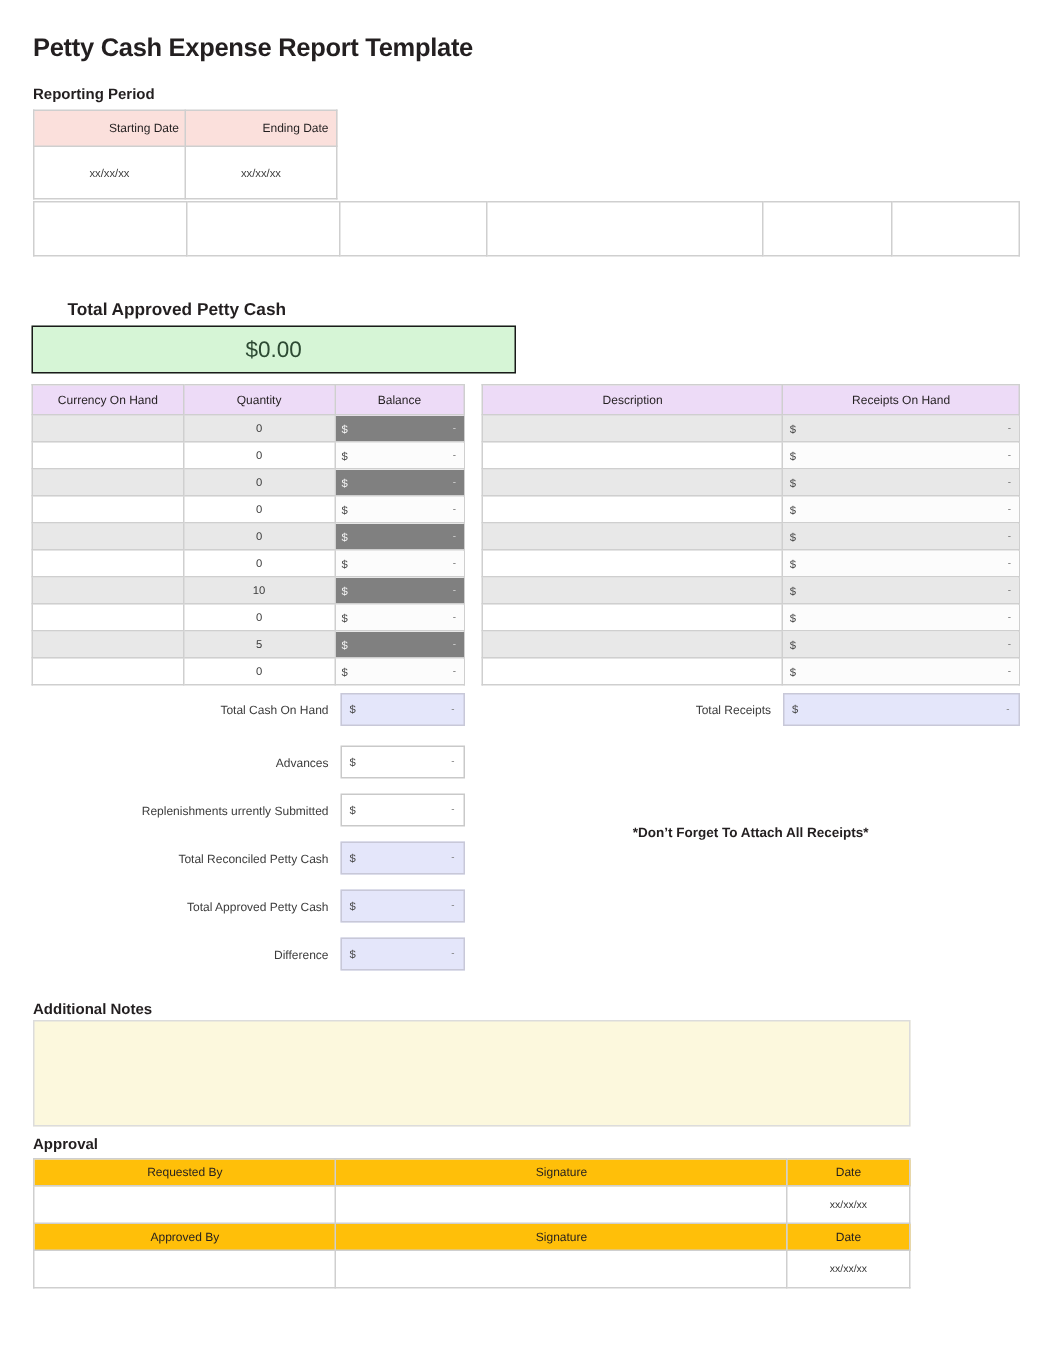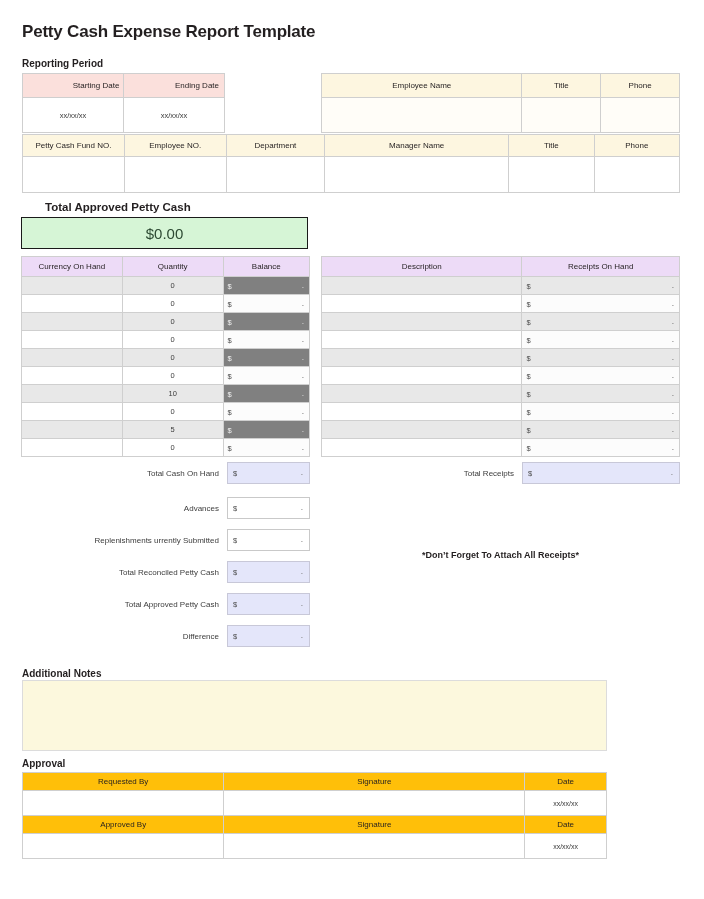--- a/index.html
+++ b/index.html
@@ -61,21 +61,21 @@
 
   
   #fund-table { left: 22px; top: 134px; width: 658px; }
   #fund-table th { height: 22px; }
   #fund-table td.val { height: 36px; background:#ffffff; }
 
   
   #approved-heading { left: 45px; top: 201px; font-size: 11.5px; font-weight: bold; }
   #approved-box {
     position: absolute; left: 21px; top: 217px;
-    width: 287px; height: 32px;
+    width: 323px; height: 32px;
     background: #d6f5d6; border: 1.5px solid #1a1a1a;
     display: flex; align-items: center; justify-content: center;
     font-size: 15px; color: #2d4a33;
   }
 
   
   #currency-table { left: 21px; top: 256px; width: 289px; }
   #currency-table th { height: 20px; }
   #currency-table tr.body-row td { height: 18px; }
   .row-alt { background: #e8e8e8; }
@@ -173,58 +173,31 @@
       <th class="hdr hdr-pink">Starting Date</th>
       <th class="hdr hdr-pink">Ending Date</th>
     </tr>
     <tr>
       <td class="val">xx/xx/xx</td>
       <td class="val">xx/xx/xx</td>
     </tr>
   </tbody>
     </table>
 
-  <table class="grid" id="employee-table">
-    <colgroup>
-        <col style="width:56%">
-        <col style="width:22%">
-        <col style="width:22%">
-      </colgroup>
-    <tbody>
-        <tr>
-      <th class="hdr hdr-cream">Employee Name</th>
-      <th class="hdr hdr-cream">Title</th>
-      <th class="hdr hdr-cream">Phone</th>
-    </tr>
-    <tr>
-      <td class="val"></td>
-      <td class="val"></td>
-      <td class="val"></td>
-    </tr>
-  </tbody>
-    </table>
 
   <table class="grid" id="fund-table">
     <colgroup>
       <col style="width:15.5%">
         <col style="width:15.5%">
         <col style="width:15%">
       <col style="width:28%">
         <col style="width:13%">
         <col style="width:13%">
     </colgroup>
     <tbody>
-        <tr>
-      <th class="hdr hdr-cream">Petty Cash Fund NO.</th>
-      <th class="hdr hdr-cream">Employee NO.</th>
-      <th class="hdr hdr-cream">Department</th>
-      <th class="hdr hdr-cream">Manager Name</th>
-      <th class="hdr hdr-cream">Title</th>
-      <th class="hdr hdr-cream">Phone</th>
-    </tr>
     <tr>
       <td class="val"></td>
       <td class="val"></td>
       <td class="val"></td>
       <td class="val"></td>
       <td class="val"></td>
       <td class="val"></td>
     </tr>
   </tbody>
     </table>

